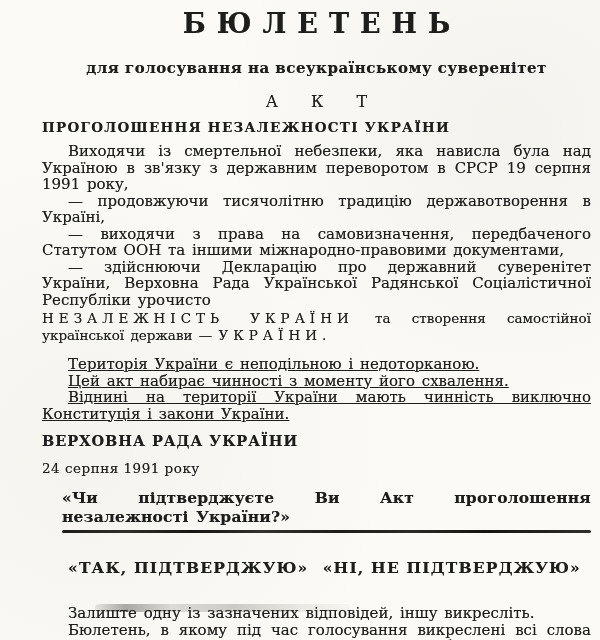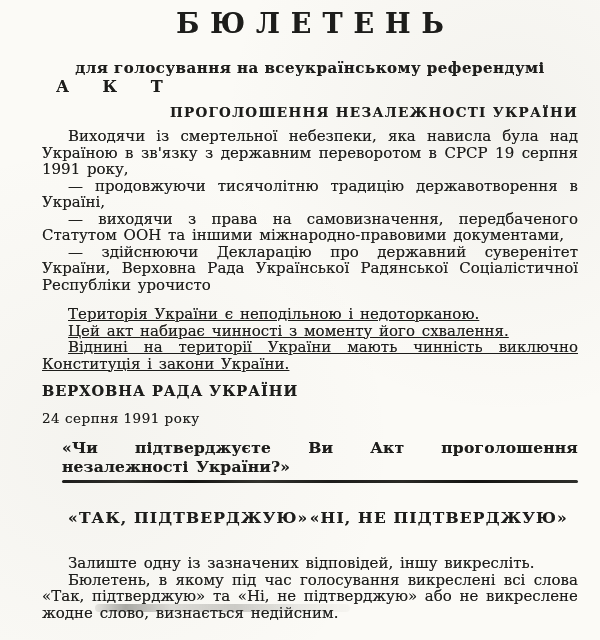--- a/index.html
+++ b/index.html
@@ -9,49 +9,50 @@
     background:
       radial-gradient(circle at 85% 20%, rgba(120,120,110,0.06), transparent 40%),
       radial-gradient(circle at 15% 70%, rgba(120,120,110,0.05), transparent 45%),
       #fbfaf6;
     color: #1d1d1b;
     overflow: hidden;
   }
   .page {
     position: relative;
     width: 600px; height: 597px;
-    padding: 6px 22px 0 42px;
+    padding: 6px 9px 0 42px;
   }
   .ink { text-shadow: 0 0 0.6px rgba(30,30,28,0.55); }
 
   .title {
     text-align: center;
     font-size: 27px;
     font-weight: 700;
     letter-spacing: 11px;
     padding-left: 11px;
     margin-top: 2px;
   }
   .subtitle {
     margin-top: 20px;
     text-align: center;
     font-size: 15px;
     font-weight: 700;
     letter-spacing: 0.5px;
   }
   .act-heading {
-    margin-top: 0;
+    margin-top: 15px;
+    text-align: center;
     font-size: 16px;
-    font-weight: 700;
+    font-weight: 400;
     letter-spacing: 14px;
     padding-left: 14px;
   }
   .act-subheading {
     margin-top: 8px;
-    text-align: right;
+    text-align: left;
     font-size: 13.5px;
     font-weight: 700;
     letter-spacing: 1.3px;
   }
   .body-par {
     font-size: 15px;
     line-height: 16.5px;
     text-align: justify;
     text-indent: 26px;
     word-spacing: 2px;
@@ -122,35 +123,40 @@
     filter: blur(0.5px);
   }
 </style>
 </head>
 <body>
 
 <div class="page">
 
   <h1 class="title ink">БЮЛЕТЕНЬ</h1>
 
-  <div class="subtitle ink">для голосування на всеукраїнському референдумі</div>
+  <div class="subtitle ink">для голосування на всеукраїнському суверенітет</div>
 
   <div class="act-heading ink">А К Т</div>
 
   <div class="act-subheading ink">ПРОГОЛОШЕННЯ НЕЗАЛЕЖНОСТІ УКРАЇНИ</div>
 
   <p class="body-par preamble ink">Виходячи із смертельної небезпеки, яка нависла була над Україною в зв'язку з державним переворотом в СРСР 19 серпня 1991 року,</p>
 
   <div>
     <p class="body-par ink">— продовжуючи тисячолітню традицію державотворення в Україні,</p>
     <p class="body-par ink">— виходячи з права на самовизначення, передбаченого Статутом ООН та іншими міжнародно-правовими документами,</p>
     <p class="body-par ink">— здійснюючи Декларацію про державний суверенітет України, Верховна Рада Української Радянської Соціалістичної Республіки урочисто</p>
   </div>
 
 
+  <p class="proclamation ink">
+    <span class="spaced">НЕЗАЛЕЖНІСТЬ УКРАЇНИ</span>
+    <span>та створення самостійної української держави —</span>
+    <span class="spaced">УКРАЇНИ.</span>
+  </p>
 
   <div class="statements">
     <p class="body-par ink">Територія України є неподільною і недоторканою.</p>
     <p class="body-par ink">Цей акт набирає чинності з моменту його схвалення.</p>
     <p class="body-par ink">Віднині на території України мають чинність виключно Конституція і закони України.</p>
   </div>
 
   <div class="authority ink">ВЕРХОВНА РАДА УКРАЇНИ</div>
 
   <div class="date-line ink">24 серпня 1991 року</div>

